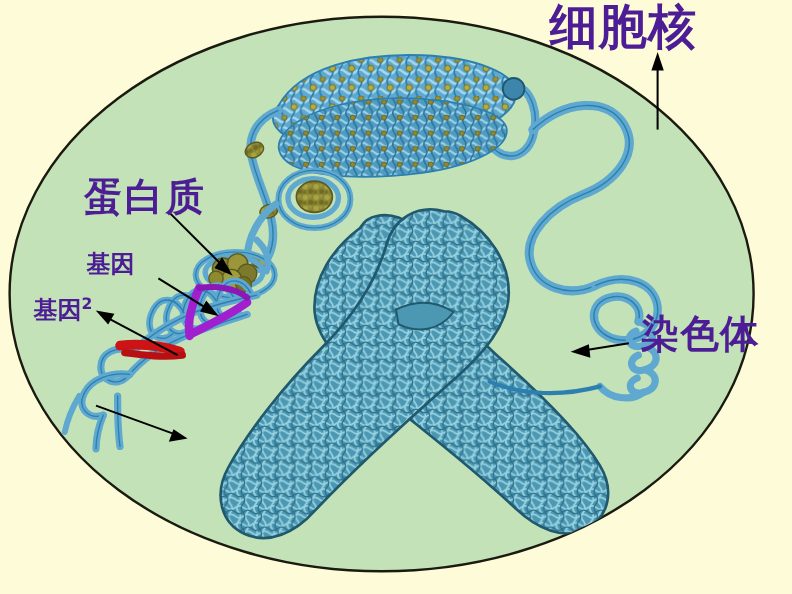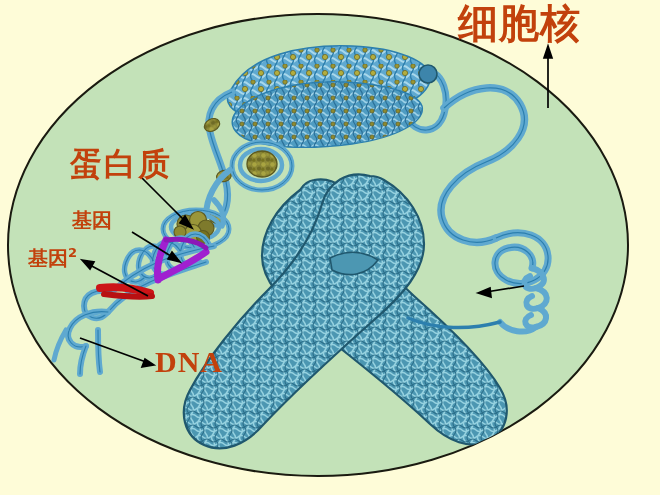--- a/index.html
+++ b/index.html
@@ -21,21 +21,21 @@
   }
   #art {
     position: absolute;
     left: 0;
     top: 0;
     width: 660px;
     height: 495px;
   }
   .lbl {
     position: absolute;
-    color: #c2410c;
+    color: #4c1d95;
     white-space: nowrap;
     line-height: 1;
     user-select: none;
   }
   .cjk {
     font-family: "DejaVu Sans", sans-serif;
     font-weight: 700;
   }
   .lat {
     font-family: "Liberation Serif", serif;
@@ -313,16 +313,16 @@
   </svg>
 
   <div class="lbl cjk" id="label-nucleus">细胞核</div>
 
   <div class="lbl cjk" id="label-protein">蛋白质</div>
 
   <div class="lbl cjk" id="label-gene1">基因</div>
 
   <div class="lbl cjk" id="label-gene2"><span>基因</span><sup>2</sup></div>
 
-  <div class="lbl lat" id="label-dna">DNA</div>
-
+
+  <div class="lbl cjk" id="label-chromosome">染色体</div>
 
 </div>
 
 </body></html>

